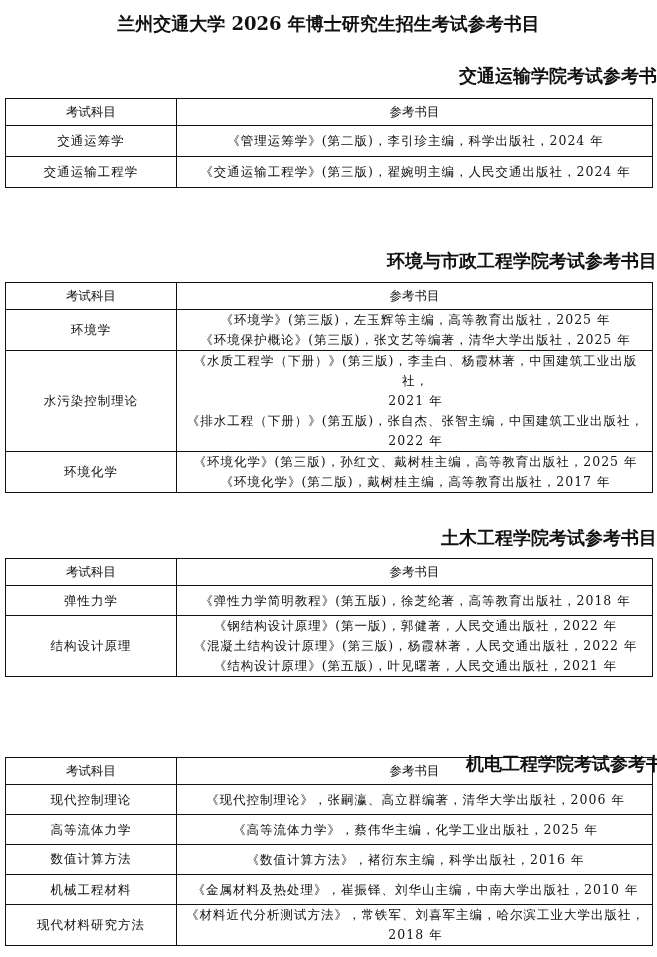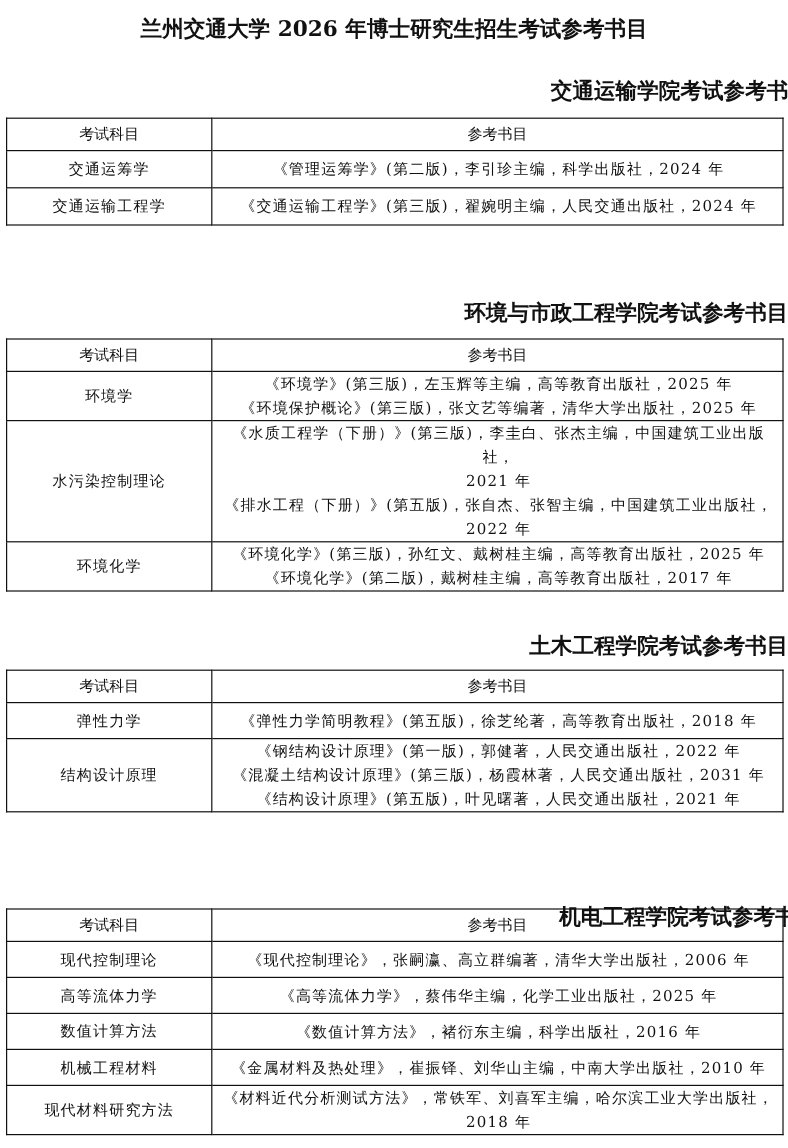--- a/index.html
+++ b/index.html
@@ -79,21 +79,21 @@
   <tr>
     <td>环境学</td>
     <td class="book">
       <span class="line">《环境学》(第三版)，左玉辉等主编，高等教育出版社，2025 年</span>
       <span class="line">《环境保护概论》(第三版)，张文艺等编著，清华大学出版社，2025 年</span>
     </td>
   </tr>
   <tr>
     <td>水污染控制理论</td>
     <td class="book">
-      <span class="line">《水质工程学（下册）》(第三版)，李圭白、张杰主编，中国建筑工业出版社，</span>
+      <span class="line">《水质工程学（下册）》(第三版)，李圭白、杨霞林著，中国建筑工业出版社，</span>
       <span class="line">2021 年</span>
       <span class="line">《排水工程（下册）》(第五版)，张自杰、张智主编，中国建筑工业出版社，</span>
       <span class="line">2022 年</span>
     </td>
   </tr>
   <tr>
     <td>环境化学</td>
     <td class="book">
       <span class="line">《环境化学》(第三版)，孙红文、戴树桂主编，高等教育出版社，2025 年</span>
       <span class="line">《环境化学》(第二版)，戴树桂主编，高等教育出版社，2017 年</span>
@@ -116,21 +116,21 @@
   <tr>
     <td>弹性力学</td>
     <td class="book">
           <span class="line">《弹性力学简明教程》(第五版)，徐芝纶著，高等教育出版社，2018 年</span>
         </td>
   </tr>
   <tr>
     <td>结构设计原理</td>
     <td class="book">
       <span class="line">《钢结构设计原理》(第一版)，郭健著，人民交通出版社，2022 年</span>
-      <span class="line">《混凝土结构设计原理》(第三版)，杨霞林著，人民交通出版社，2031 年</span>
+      <span class="line">《混凝土结构设计原理》(第三版)，杨霞林著，人民交通出版社，2022 年</span>
       <span class="line">《结构设计原理》(第五版)，叶见曙著，人民交通出版社，2021 年</span>
     </td>
   </tr>
 </tbody>
   </table>
 
 <div class="section-title" style="top:752px;padding-left:25px;">机电工程学院考试参考书目</div>
 <table class="ref" style="top:757px;">
   <colgroup>
       <col class="c1">

